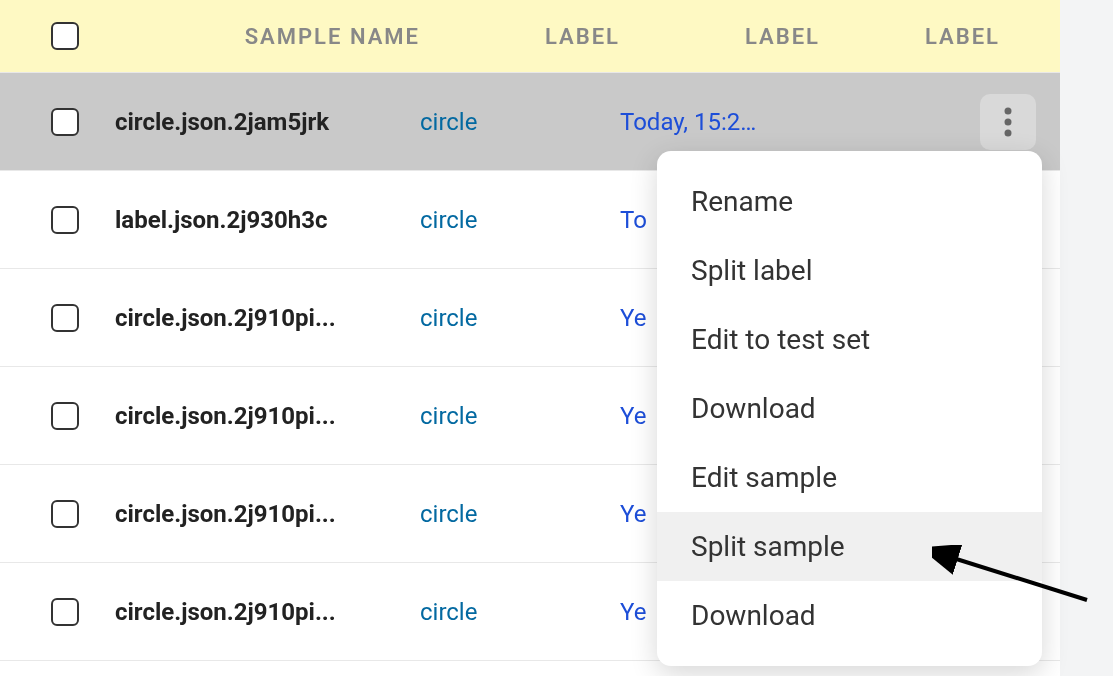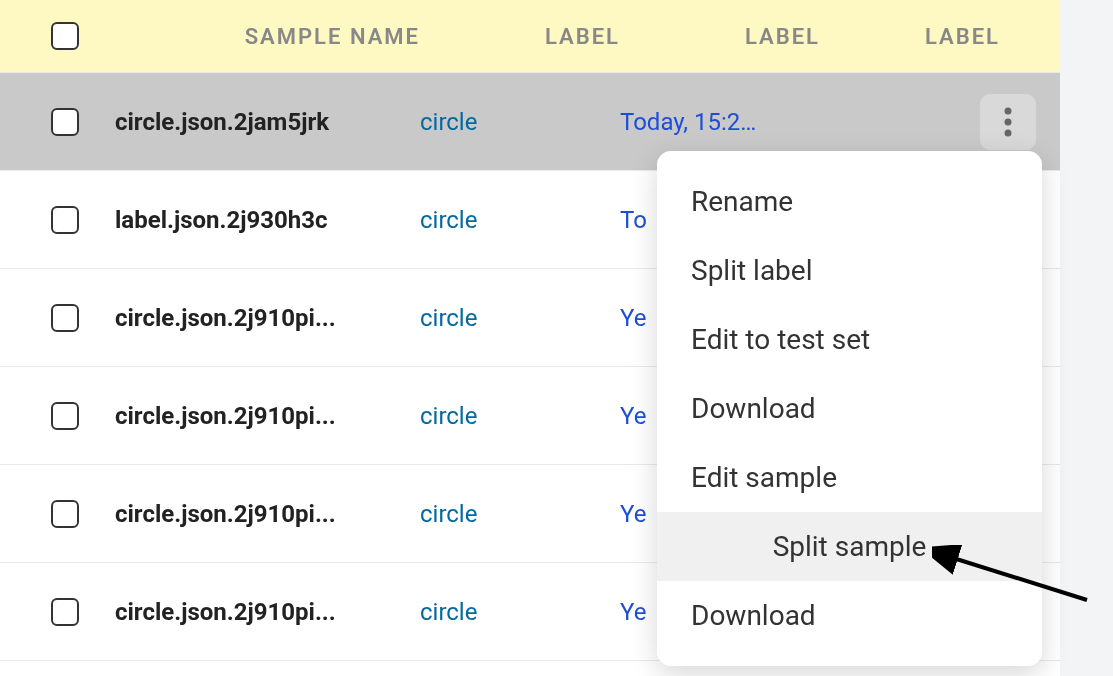--- a/index.html
+++ b/index.html
@@ -123,21 +123,20 @@
       z-index: 100;
     }
     .dropdown-item {
       padding: 18px 34px;
       font-size: 28px;
       color: #333;
       cursor: pointer;
     }
     .dropdown-item.hovered {
       background: #f0f0f0;
-      text-align: center;
     }
     
     .arrow-annotation {
       position: absolute;
       top: 545px;
       left: 932px;
       z-index: 200;
       pointer-events: none;
     }
     

